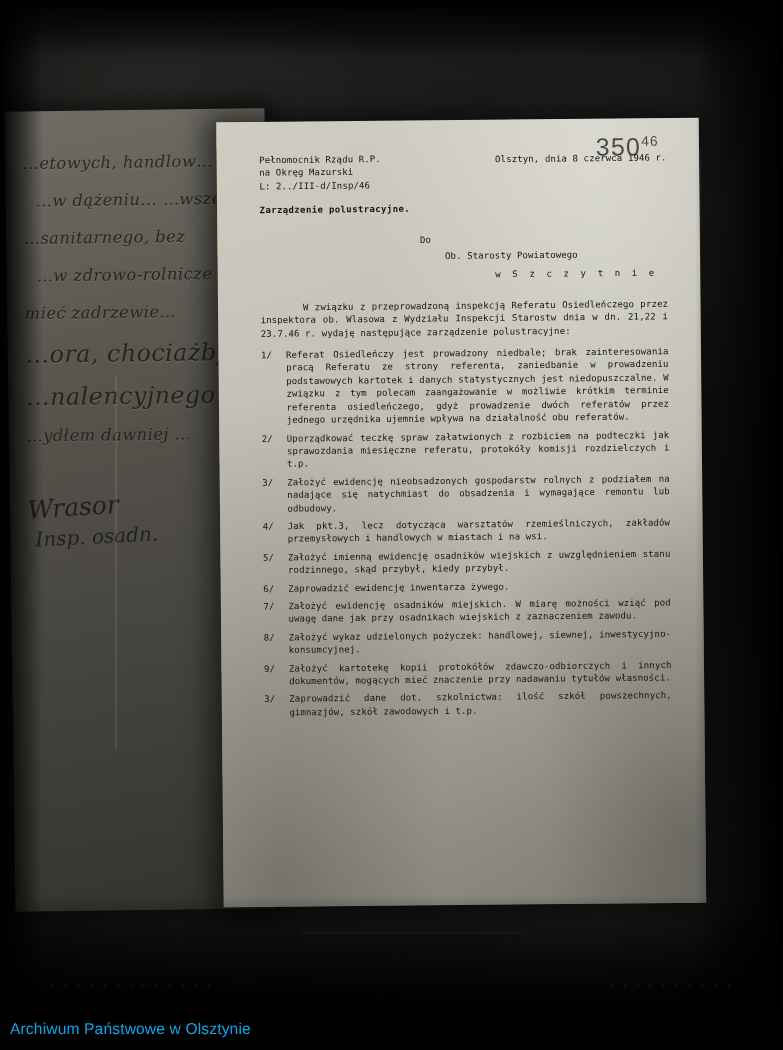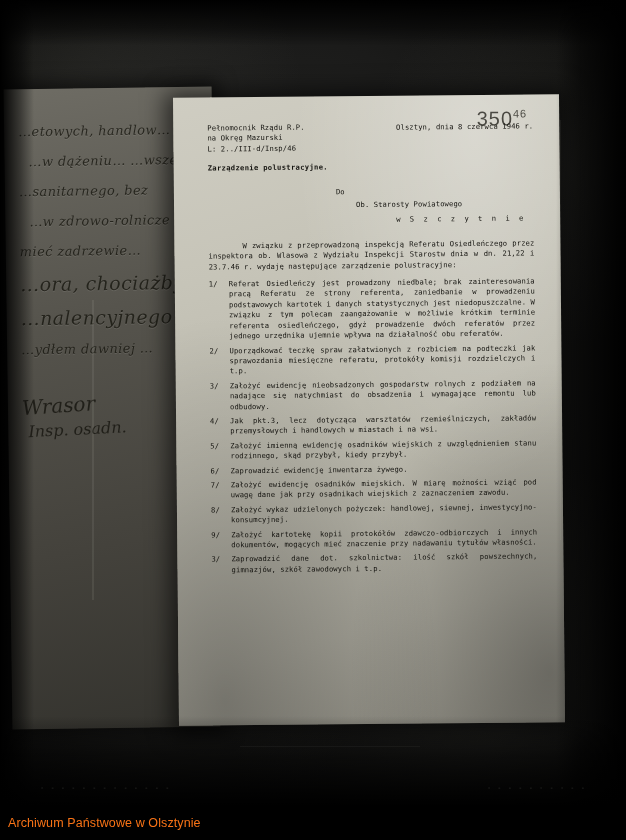--- a/index.html
+++ b/index.html
@@ -204,21 +204,21 @@
   .caption-bar {
     position: absolute;
     left: 0; bottom: 0;
     width: 626px; height: 34px;
     background: #000;
     display: flex;
     align-items: center;
     padding-left: 8px;
   }
   .caption-bar .caption-text {
-    color: #f97316;
+    color: #0ea5e9;
     font-family: "Liberation Sans", sans-serif;
     font-size: 12.5px;
     letter-spacing: .1px;
   }
 </style>
 </head>
 <body>
 
 <div id="viewer">
 

